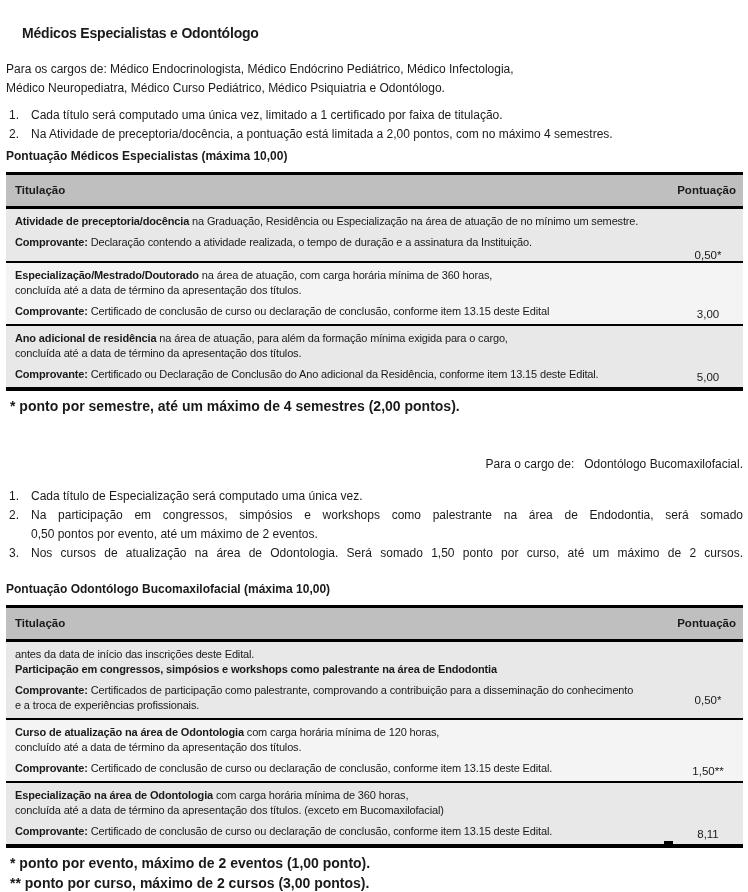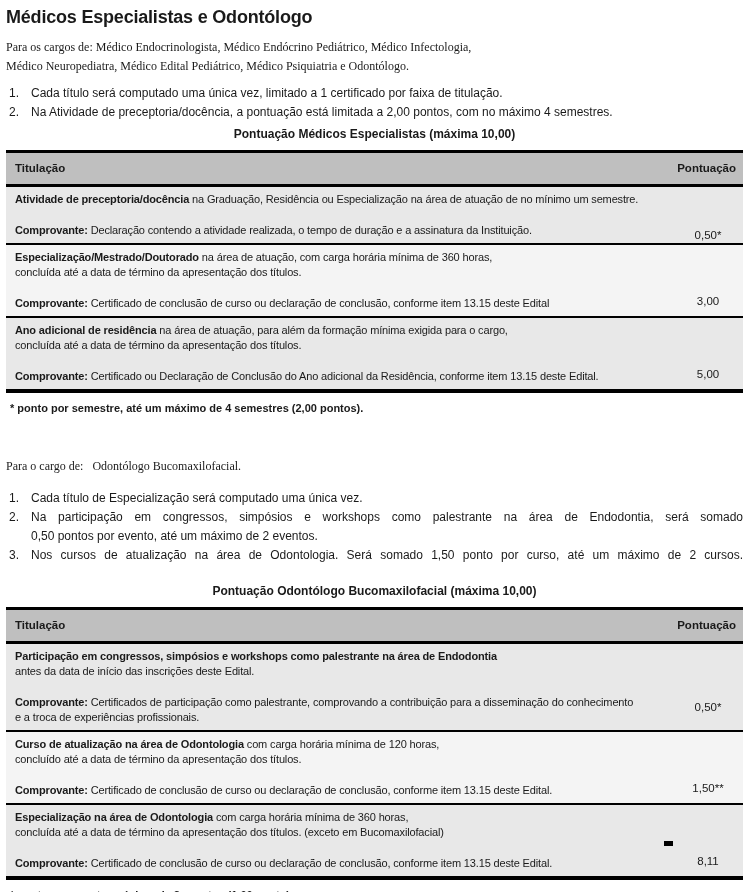--- a/index.html
+++ b/index.html
@@ -10,64 +10,64 @@
     --text:#1a1a1a;
   }
   *{box-sizing:border-box;}
   html,body{margin:0;padding:0;}
   body{
     width:748px;height:892px;background:#ffffff;position:relative;
     font-family:"Liberation Sans", sans-serif;color:var(--text);
     overflow:hidden;
   }
   .doc{padding:6px 5px 0 6px;}
-  .h-title{font-size:18px;font-weight:700;line-height:22px;margin:0;letter-spacing:-0.2px;}
-  .intro{margin-top:10px;font-family:Liberation Serif, serif;}
+  .h-title{font-size:14px;font-weight:700;line-height:22px;margin:16px;letter-spacing:-0.2px;}
+  .intro{margin-top:10px;}
   .iline{font-size:12px;line-height:19px;white-space:nowrap;overflow:hidden;}
   .pre{white-space:pre;}
   .numlist{margin-top:8px;}
   .li{position:relative;padding-left:25px;}
   .num{position:absolute;left:3px;top:0;font-size:12px;line-height:19px;}
   .lline{font-size:12px;line-height:19px;white-space:nowrap;overflow:hidden;}
   .justify-full{white-space:normal;text-align:justify;text-align-last:justify;overflow:visible;}
-  .tcaption{margin-top:4px;font-size:12px;font-weight:700;line-height:16px;text-align:center;}
+  .tcaption{margin-top:4px;font-size:12px;font-weight:700;line-height:16px;}
   .ptable{margin-top:8px;border-top:3px solid var(--border);border-bottom:4px solid var(--border);}
   .thead{
     display:flex;justify-content:space-between;align-items:center;
     background:var(--header_bg);border-bottom:3px solid var(--border);
     padding:8px 7px 8px 9px;font-size:11.5px;font-weight:700;line-height:15px;
   }
   .trow{display:flex;}
   .trow + .trow{border-top:2px solid var(--border);}
   .shade-a{background:var(--row_shade);justify-content:space-between;}
   .shade-b{background:var(--row_shade_alt);}
   .tdesc{flex:1;min-width:0;padding:5px 2px 5px 9px;font-size:11px;line-height:15px;letter-spacing:-0.15px;}
   .pline{white-space:nowrap;overflow:hidden;}
-  .comp{margin-top:16px;}
+  .comp{margin-top:6px;}
   .b{font-weight:700;}
   .tscore{width:70px;flex:none;display:flex;align-items:center;justify-content:center;font-size:11.5px;margin-top:40px;}
-  .footnote{margin-top:8px;padding-left:4px;font-size:11px;font-weight:700;line-height:14px;white-space:nowrap;}
+  .footnote{margin-top:8px;padding-left:4px;font-size:14px;font-weight:700;line-height:14px;white-space:nowrap;}
   .footnote + .footnote{margin-top:6px;}
   .sec2{margin-top:42px;}
-  .sec2 .intro{margin-top:9px;}
+  .sec2 .intro{margin-top:9px;text-align:right;}
   .sec2 .numlist{margin-top:13px;}
   .sec2 .tcaption{margin-top:18px;}
   .tick{position:absolute;left:664px;top:841px;width:9px;height:5px;background:#000;}
 </style>
 </head>
 <body>
 
 <div class="doc">
 
   <section>
     <h1 class="h-title">Médicos Especialistas e Odontólogo</h1>
 
     <div class="intro">
       <div class="iline">Para os cargos de: Médico Endocrinologista, Médico Endócrino Pediátrico, Médico Infectologia,</div>
-      <div class="iline">Médico Neuropediatra, Médico Edital Pediátrico, Médico Psiquiatria e Odontólogo.</div>
+      <div class="iline">Médico Neuropediatra, Médico Curso Pediátrico, Médico Psiquiatria e Odontólogo.</div>
     </div>
 
     <div class="numlist">
       <div class="li">
         <span class="num">1.</span>
         <div class="lline">Cada título será computado uma única vez, limitado a 1 certificado por faixa de titulação.</div>
       </div>
       <div class="li">
         <span class="num">2.</span>
         <div class="lline">Na Atividade de preceptoria/docência, a pontuação está limitada a 2,00 pontos, com no máximo 4 semestres.</div>
@@ -137,22 +137,22 @@
     <div class="tcaption">Pontuação Odontólogo Bucomaxilofacial (máxima 10,00)</div>
 
     <div class="ptable">
       <div class="thead">
         <div>Titulação</div>
         <div>Pontuação</div>
       </div>
 
       <div class="trow shade-a">
         <div class="tdesc">
+          <div class="pline"><span>antes da data de início das inscrições deste Edital.</span></div>
           <div class="pline"><span class="b">Participação em congressos, simpósios e workshops como palestrante na área de Endodontia</span></div>
-          <div class="pline"><span>antes da data de início das inscrições deste Edital.</span></div>
           <div class="pline comp"><span class="b">Comprovante:</span><span> Certificados de participação como palestrante, comprovando a contribuição para a disseminação do conhecimento</span></div>
           <div class="pline"><span>e a troca de experiências profissionais.</span></div>
         </div>
         <div class="tscore">0,50*</div>
       </div>
 
       <div class="trow shade-b">
         <div class="tdesc">
           <div class="pline"><span class="b">Curso de atualização na área de Odontologia</span><span> com carga horária mínima de 120 horas,</span></div>
           <div class="pline"><span>concluído até a data de término da apresentação dos títulos.</span></div>

